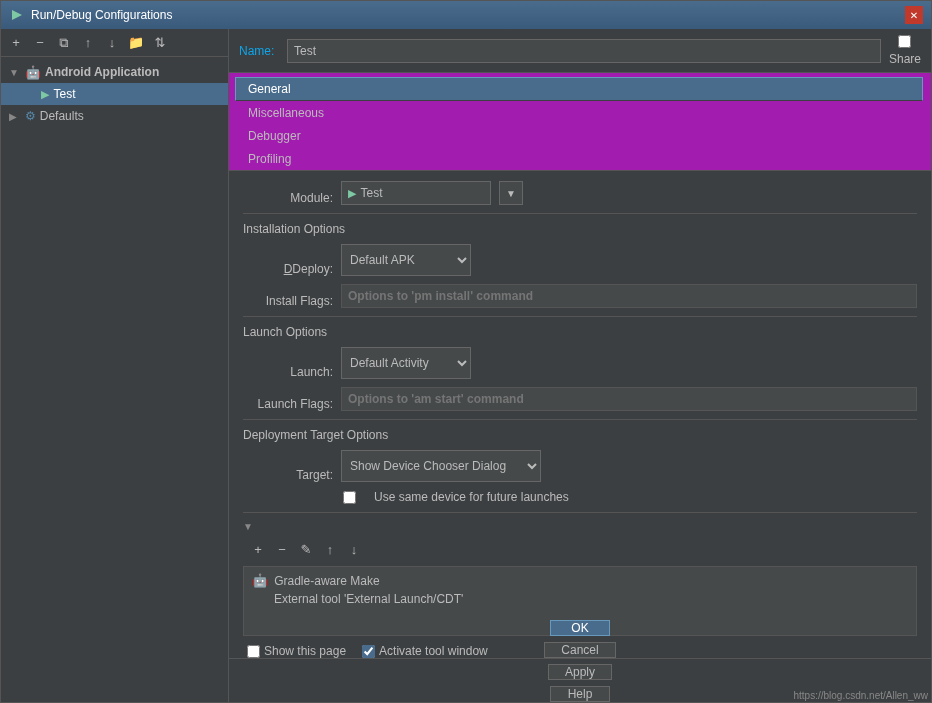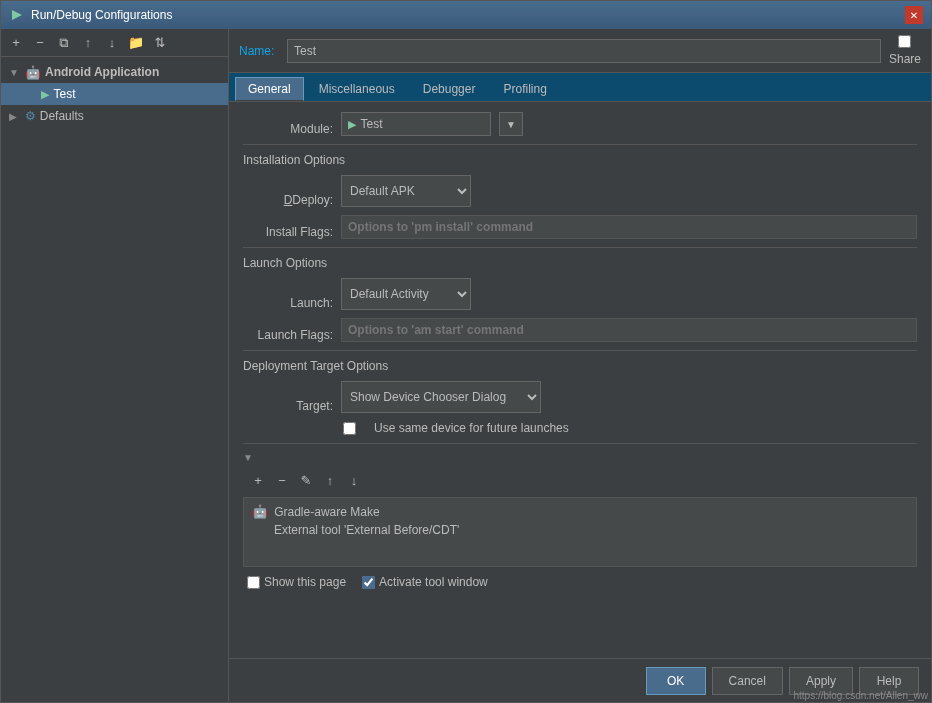--- a/index.html
+++ b/index.html
@@ -193,24 +193,25 @@
     }
 
     .share-cb {
       width: 12px;
       height: 12px;
     }
 
     
     .tabs-bar {
       display: flex;
-      background: #0c4a6e;
+      background: #a21caf;
       border-bottom: 1px solid #555;
       padding: 0 6px;
       padding-top: 4px;
+      flex-direction: column;
     }
 
     .tab {
       padding: 4px 12px;
       cursor: pointer;
       font-size: 12px;
       color: #bbbbbb;
       border: 1px solid transparent;
       border-bottom: none;
       margin-right: 2px;
@@ -386,20 +387,21 @@
     .button-bar {
       height: 44px;
       background: #3c3f41;
       border-top: 1px solid #555;
       display: flex;
       align-items: center;
       justify-content: flex-end;
       padding: 0 12px;
       gap: 6px;
       flex-shrink: 0;
+      flex-direction: column;
     }
 
     .action-btn {
       height: 28px;
       padding: 0 16px;
       background: #4a6c8c;
       border: 1px solid #6699bb;
       color: #ffffff;
       font-size: 12px;
       cursor: pointer;
@@ -577,21 +579,21 @@
             <button class="tool-btn">↑</button>
             <button class="tool-btn">↓</button>
           </div>
           <div class="before-launch-list">
             <div class="before-launch-item">
               <span class="item-icon">🤖</span>
               <span>Gradle-aware Make</span>
             </div>
             <div class="before-launch-item">
               <span class="item-icon" style="width:16px; display:inline-block;"></span>
-              <span>External tool 'External Before/CDT'</span>
+              <span>External tool 'External Launch/CDT'</span>
             </div>
           </div>
 
           <div class="bottom-checkboxes">
             <div class="checkbox-item">
               <input type="checkbox" style="">
               <span>Show this page</span>
             </div>
             <div class="checkbox-item">
               <input type="checkbox" checked="" style="">

